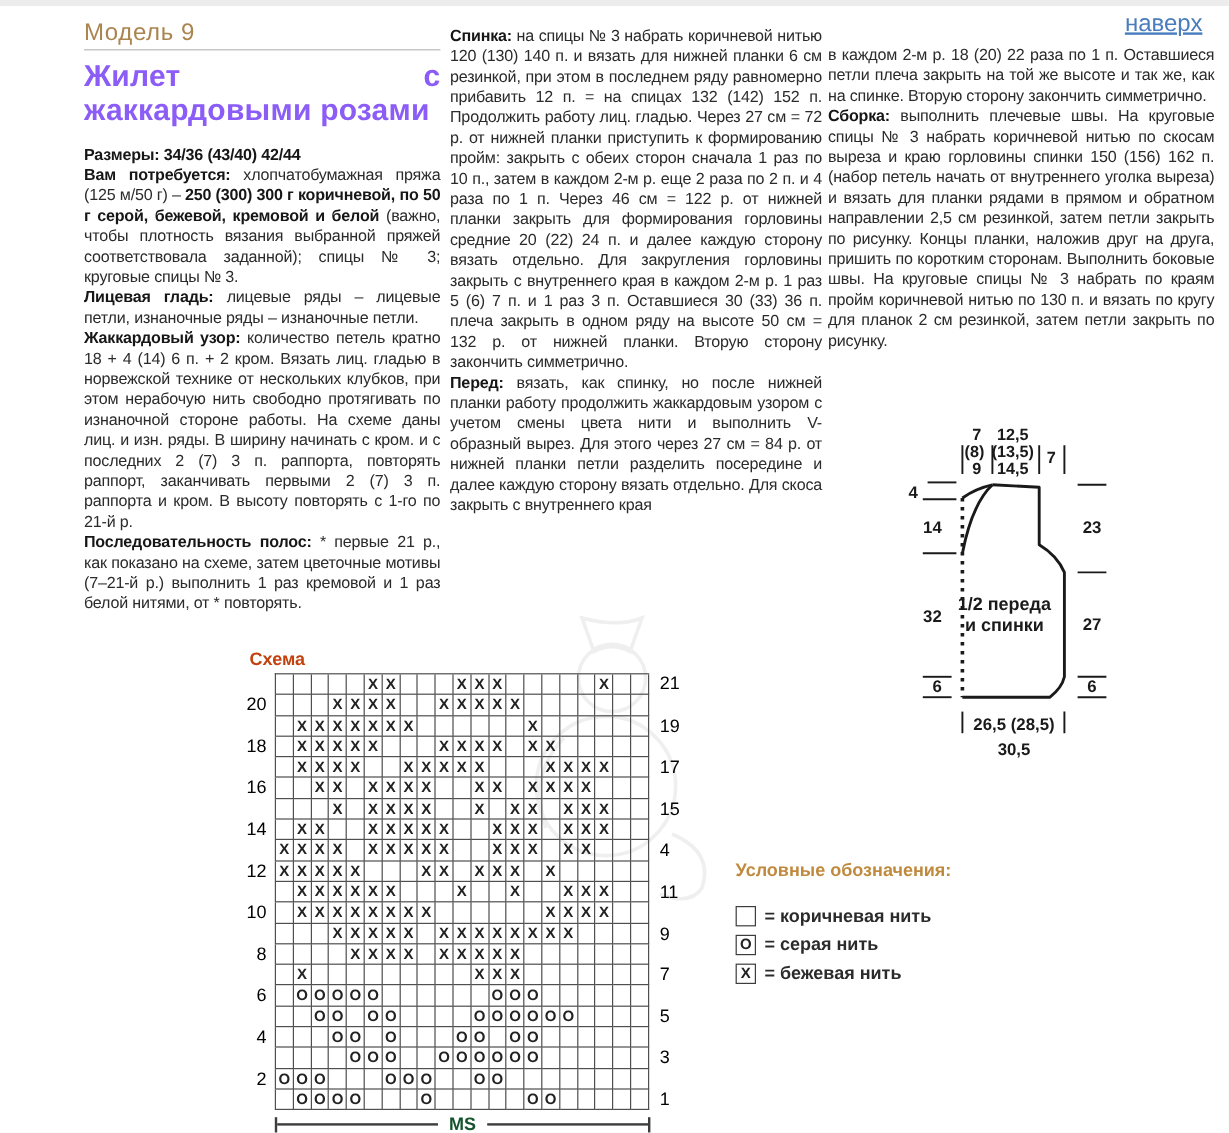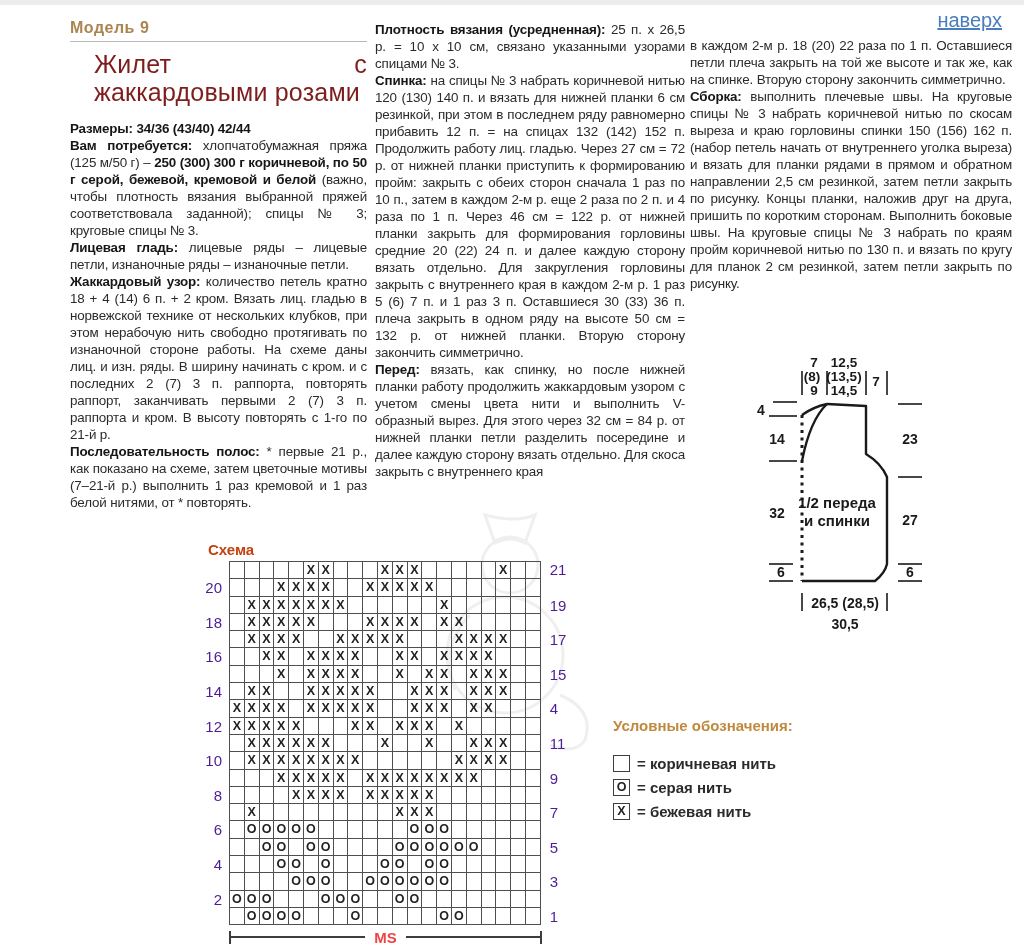--- a/index.html
+++ b/index.html
@@ -9,44 +9,44 @@
           border-top:5px solid #ececec; }
 
   
   .col { position:absolute; text-align:justify; font-size:13.4px; line-height:17px; letter-spacing:-0.15px; }
   .col p { margin:0; }
   .col b { color:#161616; }
   #col1 { left:70px;  top:14px;  width:297px; }
   #col2 { left:375px; top:16px;  width:310px; }
   #col3 { left:690px; top:32px;  width:322px; }
 
-  .model-line { color:#ab8550; font-size:16px; font-weight:700; letter-spacing:0.5px; }
+  .model-line { color:#ab8550; font-size:20px; font-weight:400; letter-spacing:0.5px; }
   .model-rule { border:none; border-top:1px solid #b9b9b9; margin:5px 0 8px 0; }
-  .doc-title  { color:#7f1d1d; font-size:25px; font-weight:400; line-height:28px; letter-spacing:0.2px; margin-bottom:14px;margin-left:24px; }
+  .doc-title  { color:#8b5cf6; font-size:25px; font-weight:700; line-height:28px; letter-spacing:0.2px; margin-bottom:14px; }
 
   .top-link { position:absolute; right:22px; top:4px; font-size:20px; color:#4a7dbd;
               text-decoration:underline; cursor:pointer; }
 
   
   .chart-title { position:absolute; left:208px; top:536px; color:#c2410c; font-size:15px; font-weight:700; }
   #chart { position:absolute; left:196px; top:556px; z-index:2; }
   .crow { display:flex; align-items:stretch; }
-  .rlab { width:33px; font-size:15px; color:#4c1d95; text-align:right; padding-right:7px;
+  .rlab { width:33px; font-size:15px; color:#000000; text-align:right; padding-right:7px;
           line-height:17.3px; }
   .rlab.right { width:30px; text-align:left; padding:0 0 0 9px; }
   .cells { display:flex; border-left:1px solid #4f4f4f; }
   .crow:first-child .cells { border-top:1px solid #4f4f4f; }
   .cell { width:14.8px; height:17.3px; border-right:1px solid #4f4f4f; border-bottom:1px solid #4f4f4f;
           font-size:12.5px; font-weight:700; color:#222; text-align:center; line-height:16.5px;
           background:transparent; }
   #ms-bracket { position:absolute; left:229px; top:922px; width:312.8px; height:20px; z-index:2;
                 display:flex; align-items:center; }
   #ms-bracket .tick { width:2px; height:13px; background:#3d3d3d; }
   #ms-bracket .line { flex:1; height:2px; background:#3d3d3d; }
-  #ms-bracket .ms   { font-size:15px; font-weight:700; padding:0 9px; color:#ef4444; }
+  #ms-bracket .ms   { font-size:15px; font-weight:700; padding:0 9px; color:#14532d; }
 
   
   #watermark { position:absolute; left:400px; top:490px; z-index:1; opacity:0.55; }
 
   
   #legend { position:absolute; left:613px; top:712px; }
   .legend-title { color:#c08a3e; font-size:15px; font-weight:700; margin-bottom:21px; }
   .legend-item { display:flex; align-items:flex-start; margin-bottom:7px; font-size:15px; font-weight:700; color:#2b2b2b; }
   .legend-box { width:17px; height:17px; border:1.6px solid #3d3d3d; margin-right:7px;
                 font-size:12.5px; font-weight:700; text-align:center; line-height:14.5px; color:#222; }
@@ -71,23 +71,22 @@
         <p><b>Размеры: 34/36 (43/40) 42/44</b></p>
         <p><b>Вам потребуется: </b><span>хлопчатобумажная пряжа (125 м/50 г) – </span><b>250 (300) 300 г коричневой, по 50 г серой, бежевой, кремовой и белой</b><span> (важно, чтобы плотность вязания выбранной пряжей соответствовала заданной); спицы № 3; круговые спицы № 3.</span></p>
         <p><b>Лицевая гладь: </b><span>лицевые ряды – лицевые петли, изнаночные ряды – изнаночные петли.</span></p>
         <p><b>Жаккардовый узор: </b><span>количество петель кратно 18 + 4 (14) 6 п. + 2 кром. Вязать лиц. гладью в норвежской технике от нескольких клубков, при этом нерабочую нить свободно протягивать по изнаночной стороне работы. На схеме даны лиц. и изн. ряды. В ширину начинать с кром. и с последних 2 (7) 3 п. раппорта, повторять раппорт, заканчивать первыми 2 (7) 3 п. раппорта и кром. В высоту повторять с 1-го по 21-й р.</span></p>
         <p><b>Последовательность полос: </b><span>* первые 21 р., как показано на схеме, затем цветочные мотивы (7–21-й р.) выполнить 1 раз кремовой и 1 раз белой нитями, от * повторять.</span></p>
       </div>
   </div>
 
   <div class="col" id="col2">
     <div>
-        <p><b>Плотность вязания (усредненная): </b><span>25 п. х 26,5 р. = 10 х 10 см, связано указанными узорами спицами № 3.</span></p>
         <p><b>Спинка: </b><span>на спицы № 3 набрать коричневой нитью 120 (130) 140 п. и вязать для нижней планки 6 см резинкой, при этом в последнем ряду равномерно прибавить 12 п. = на спицах 132 (142) 152 п. Продолжить работу лиц. гладью. Через 27 см = 72 р. от нижней планки приступить к формированию пройм: закрыть с обеих сторон сначала 1 раз по 10 п., затем в каждом 2-м р. еще 2 раза по 2 п. и 4 раза по 1 п. Через 46 см = 122 р. от нижней планки закрыть для формирования горловины средние 20 (22) 24 п. и далее каждую сторону вязать отдельно. Для закругления горловины закрыть с внутреннего края в каждом 2-м р. 1 раз 5 (6) 7 п. и 1 раз 3 п. Оставшиеся 30 (33) 36 п. плеча закрыть в одном ряду на высоте 50 см = 132 р. от нижней планки. Вторую сторону закончить симметрично.</span></p>
-        <p><b>Перед: </b><span>вязать, как спинку, но после нижней планки работу продолжить жаккардовым узором с учетом смены цвета нити и выполнить V-образный вырез. Для этого через 32 см = 84 р. от нижней планки петли разделить посередине и далее каждую сторону вязать отдельно. Для скоса закрыть с внутреннего края</span></p>
+        <p><b>Перед: </b><span>вязать, как спинку, но после нижней планки работу продолжить жаккардовым узором с учетом смены цвета нити и выполнить V-образный вырез. Для этого через 27 см = 84 р. от нижней планки петли разделить посередине и далее каждую сторону вязать отдельно. Для скоса закрыть с внутреннего края</span></p>
       </div>
   </div>
 
   <div class="col" id="col3">
     <div>
         <p><span>в каждом 2-м р. 18 (20) 22 раза по 1 п. Оставшиеся петли плеча закрыть на той же высоте и так же, как на спинке. Вторую сторону закончить симметрично.</span></p>
         <p><b>Сборка: </b><span>выполнить плечевые швы. На круговые спицы № 3 набрать коричневой нитью по скосам выреза и краю горловины спинки 150 (156) 162 п. (набор петель начать от внутреннего уголка выреза) и вязать для планки рядами в прямом и обратном направлении 2,5 см резинкой, затем петли закрыть по рисунку. Концы планки, наложив друг на друга, пришить по коротким сторонам. Выполнить боковые швы. На круговые спицы № 3 набрать по краям пройм коричневой нитью по 130 п. и вязать по кругу для планок 2 см резинкой, затем петли закрыть по рисунку.</span></p>
       </div>
   </div>
 

